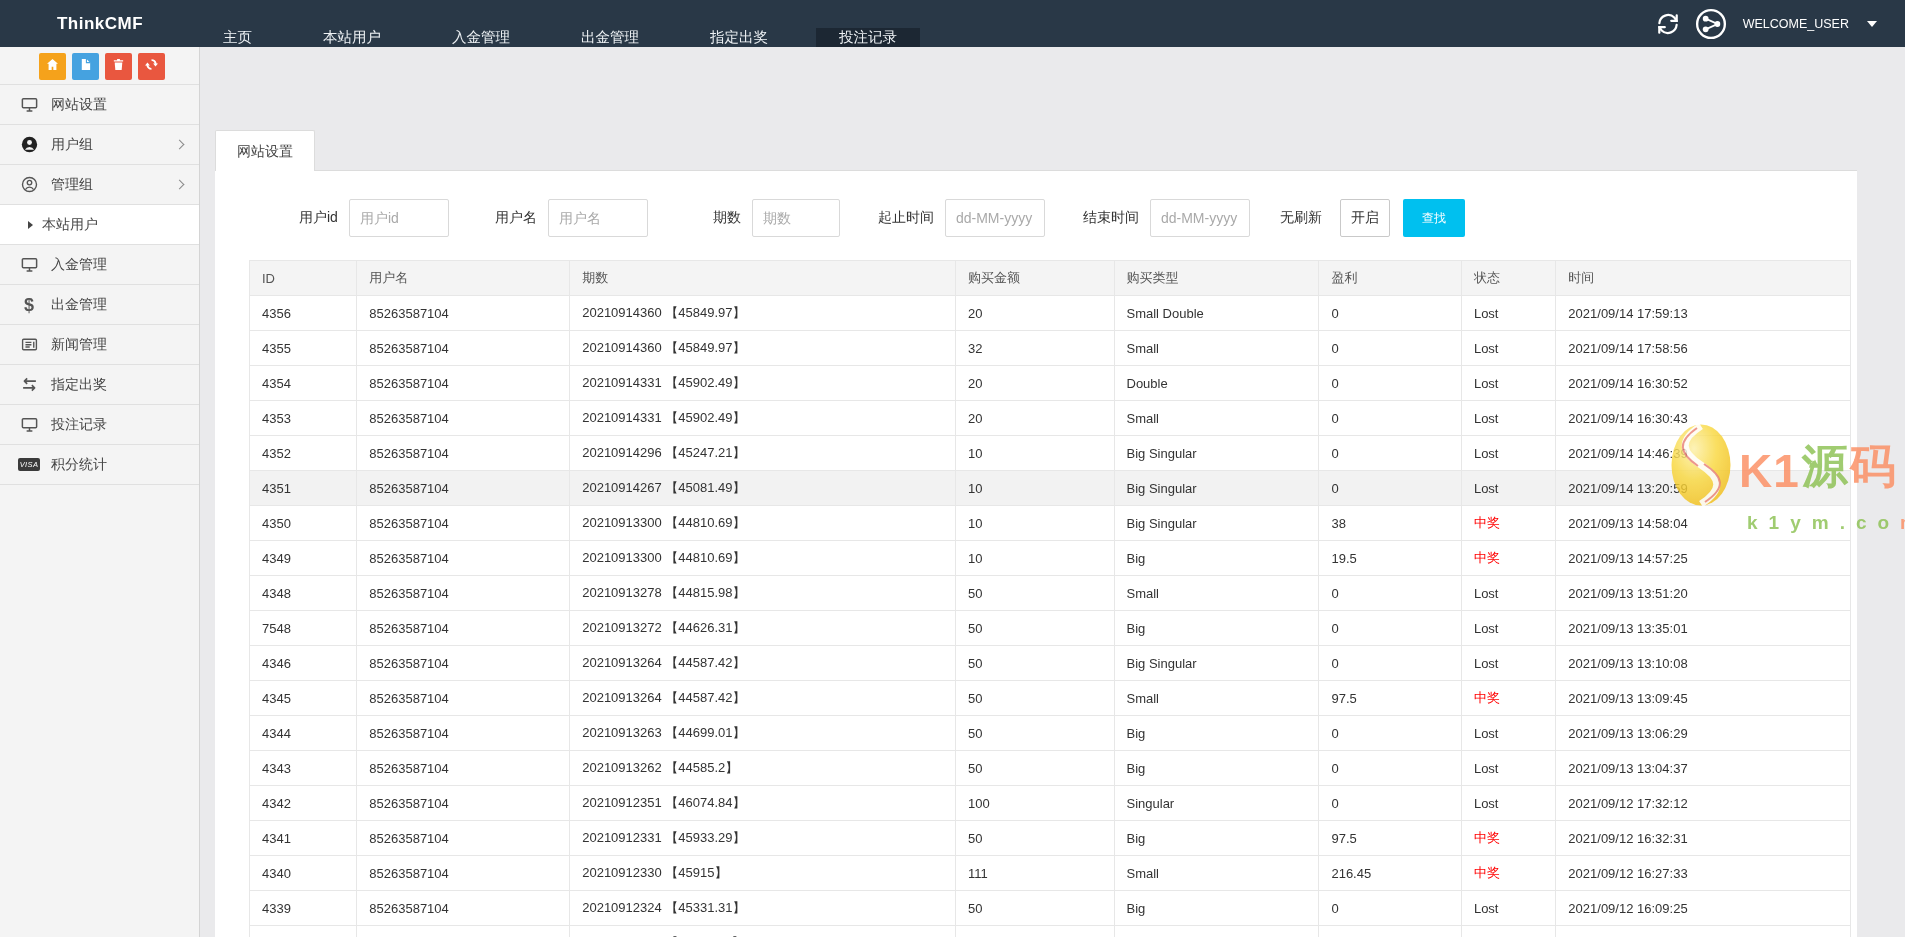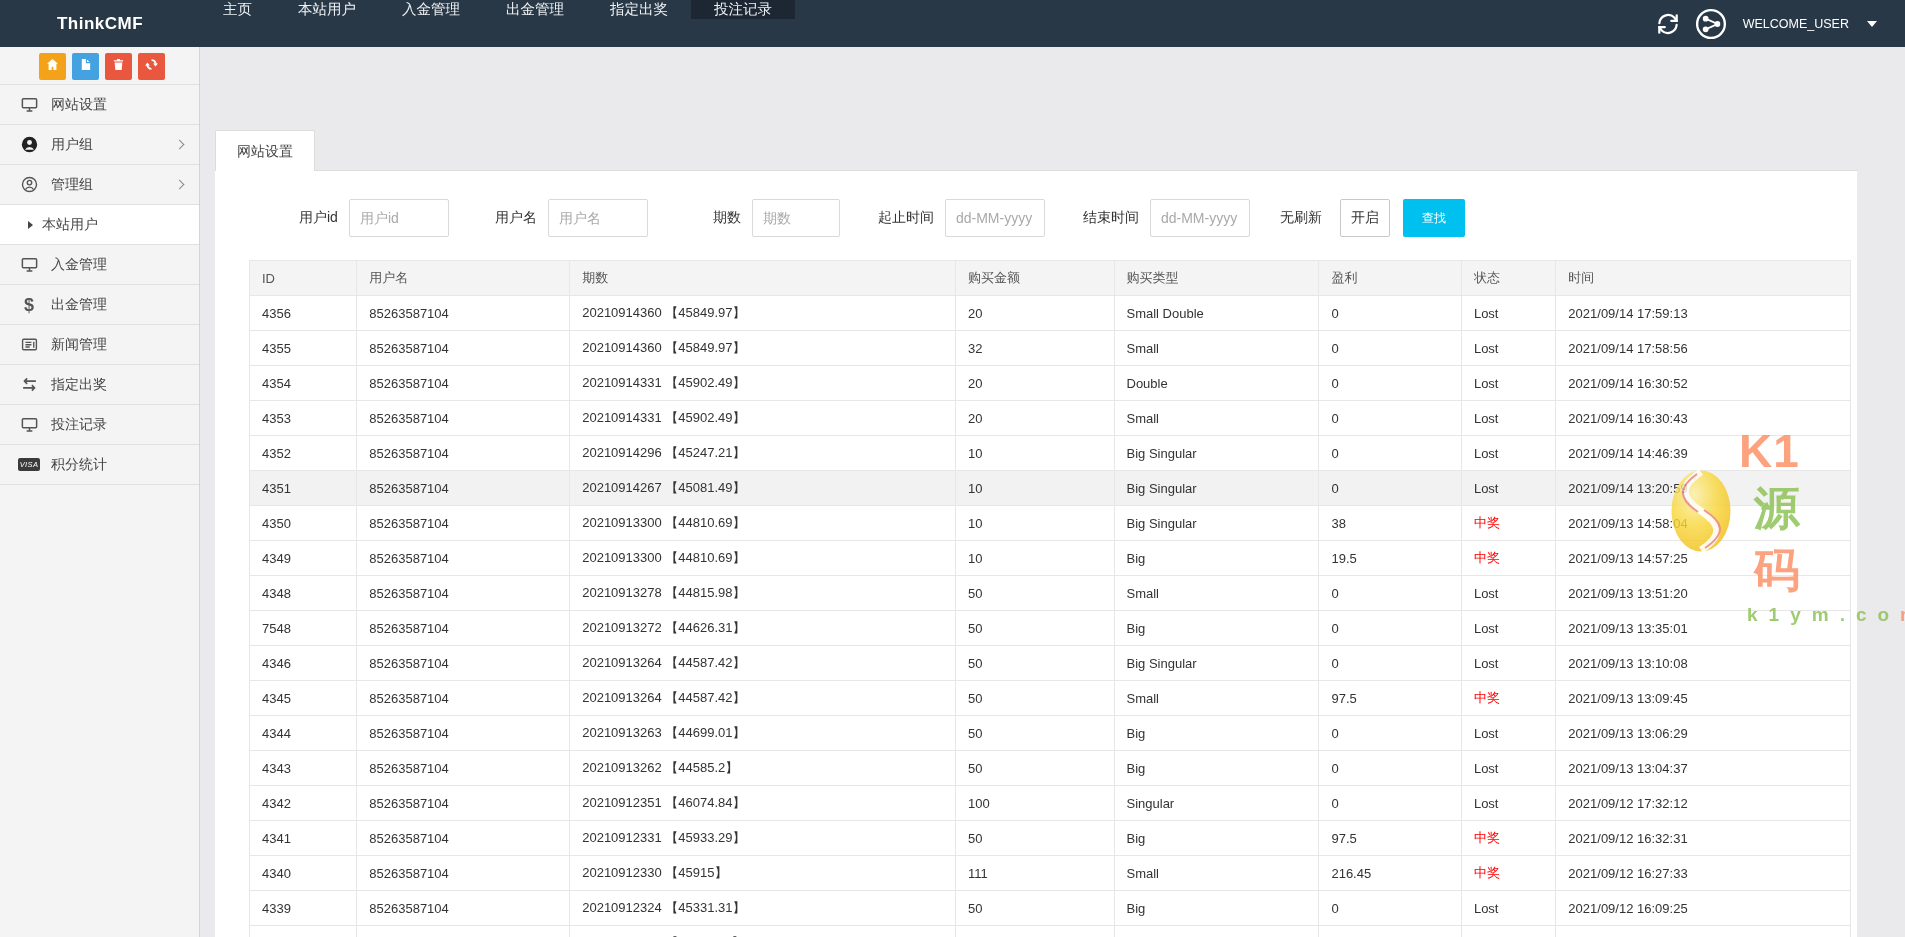--- a/index.html
+++ b/index.html
@@ -4,21 +4,21 @@
 <style>
   * { margin:0; padding:0; box-sizing:border-box; }
   html,body { width:1905px; height:937px; overflow:hidden;
     font-family:"Liberation Sans","DejaVu Sans",sans-serif; background:#eaeaec; }
 
   
   .navbar { position:absolute; top:0; left:0; width:1905px; height:47px;
     background:#293847; display:flex; align-items:stretch; z-index:30; color:#fff; }
   .brand { width:200px; display:flex; align-items:center; justify-content:center;
     font-size:17px; font-weight:bold; letter-spacing:.5px; }
-  .nav-items { display:flex; align-items:flex-start; }
+  .nav-items { display:flex; align-items:flex-end;gap:25px; }
   .nav-item { display:flex; align-items:center; padding:0 23px; font-size:14.5px;
     color:#eef2f5; cursor:pointer; }
   .nav-item.active { background:#1c2733; }
   .nav-right { margin-left:auto; display:flex; align-items:center; gap:16px; padding-right:28px; }
   .icn-refresh { width:22px; height:22px; display:inline-flex; cursor:pointer; }
   .avatar { width:32px; height:32px; display:inline-flex; cursor:pointer; }
   .user-menu { display:flex; align-items:center; gap:18px; font-size:12.5px; color:#fff; cursor:pointer; }
   .caret-down { width:0; height:0; border-left:5px solid transparent; border-right:5px solid transparent;
     border-top:6px solid #fff; display:inline-block; }
 
@@ -72,21 +72,21 @@
     padding:8px 12px; border:1px solid #e7e7e7; }
   .grid td { padding:8px 12px; border:1px solid #e7e7e7; color:#333;
     white-space:nowrap; overflow:hidden; }
   .grid tr.hovered td { background:#f2f2f2; }
   .grid td.win { color:#ff0000; }
 
   
   .watermark { position:absolute; left:1671px; top:424px; width:225px; z-index:25;
     pointer-events:none; opacity:.82; }
   .wm-row1 { display:flex; align-items:center; }
-  .wm-title { font-size:46px; font-weight:bold; margin-left:8px; display:flex; align-items:flex-end;flex-direction:column; }
+  .wm-title { font-size:46px; font-weight:bold; margin-left:8px; display:flex; align-items:flex-end; }
   .wm-k1 { color:#fc8e62; letter-spacing:1px; }
   .wm-yuan { color:#8cc152; position:relative; margin-left:2px; }
   .wm-crown { position:absolute; top:-11px; left:6px; width:14px; height:9px; }
   .wm-ma { color:#fc8e62; margin-left:2px; }
   .wm-site { margin:2px 0 0 76px; font-size:19px; font-weight:bold; letter-spacing:11px; }
   .wm-site .g { color:#8cc152; } .wm-site .o { color:#fc8e62; }
 </style>
 </head>
 <body>
 

